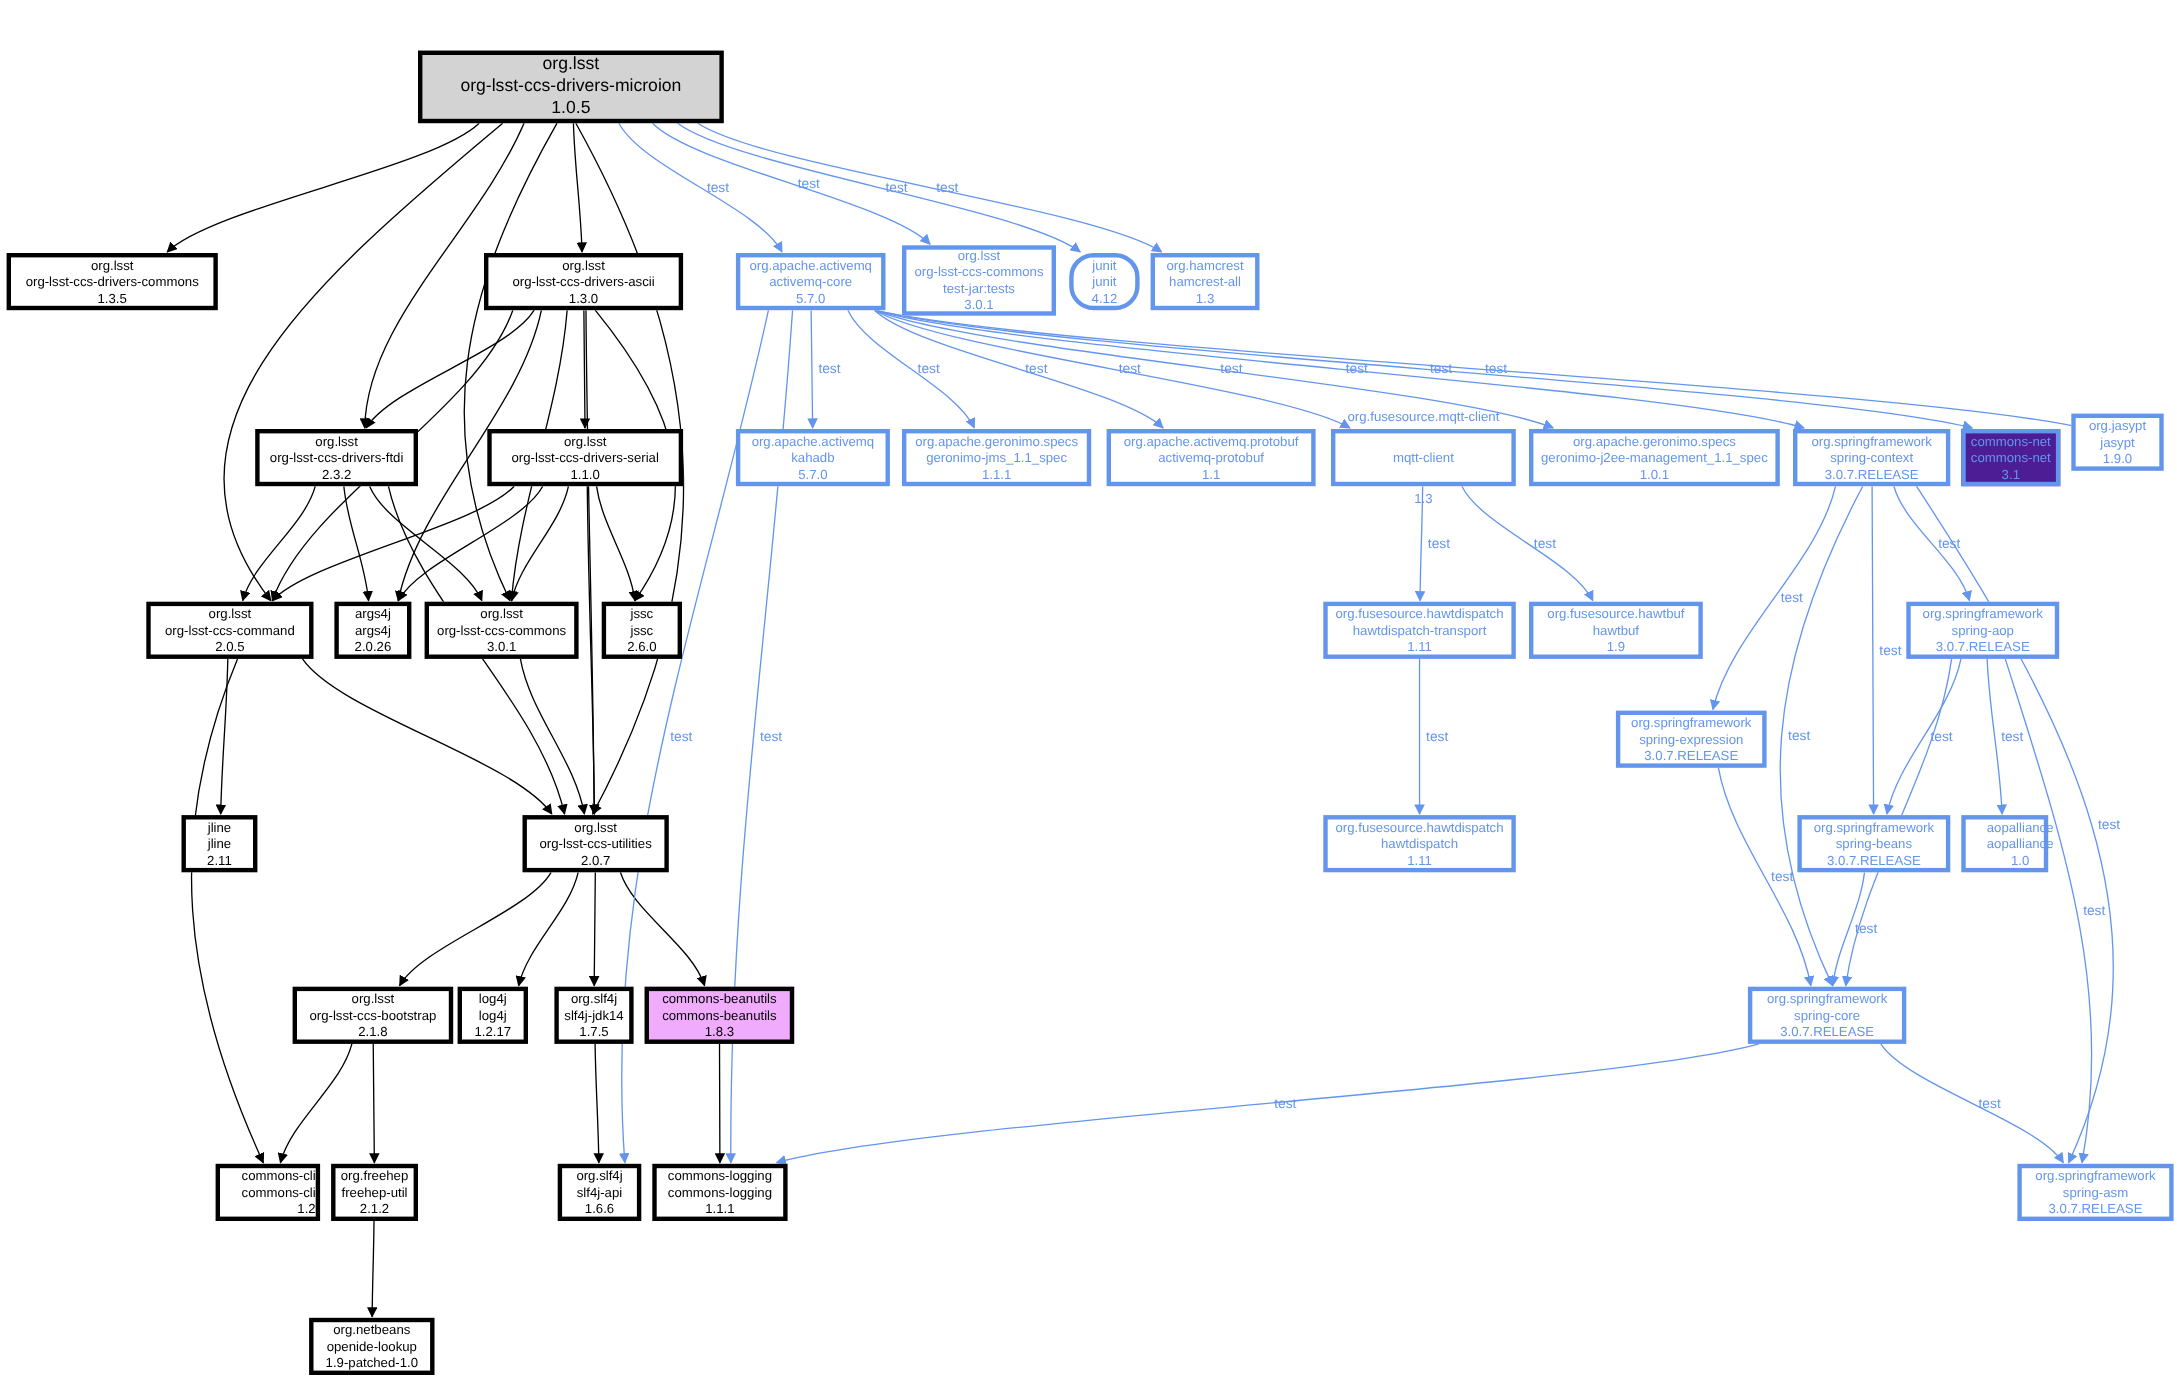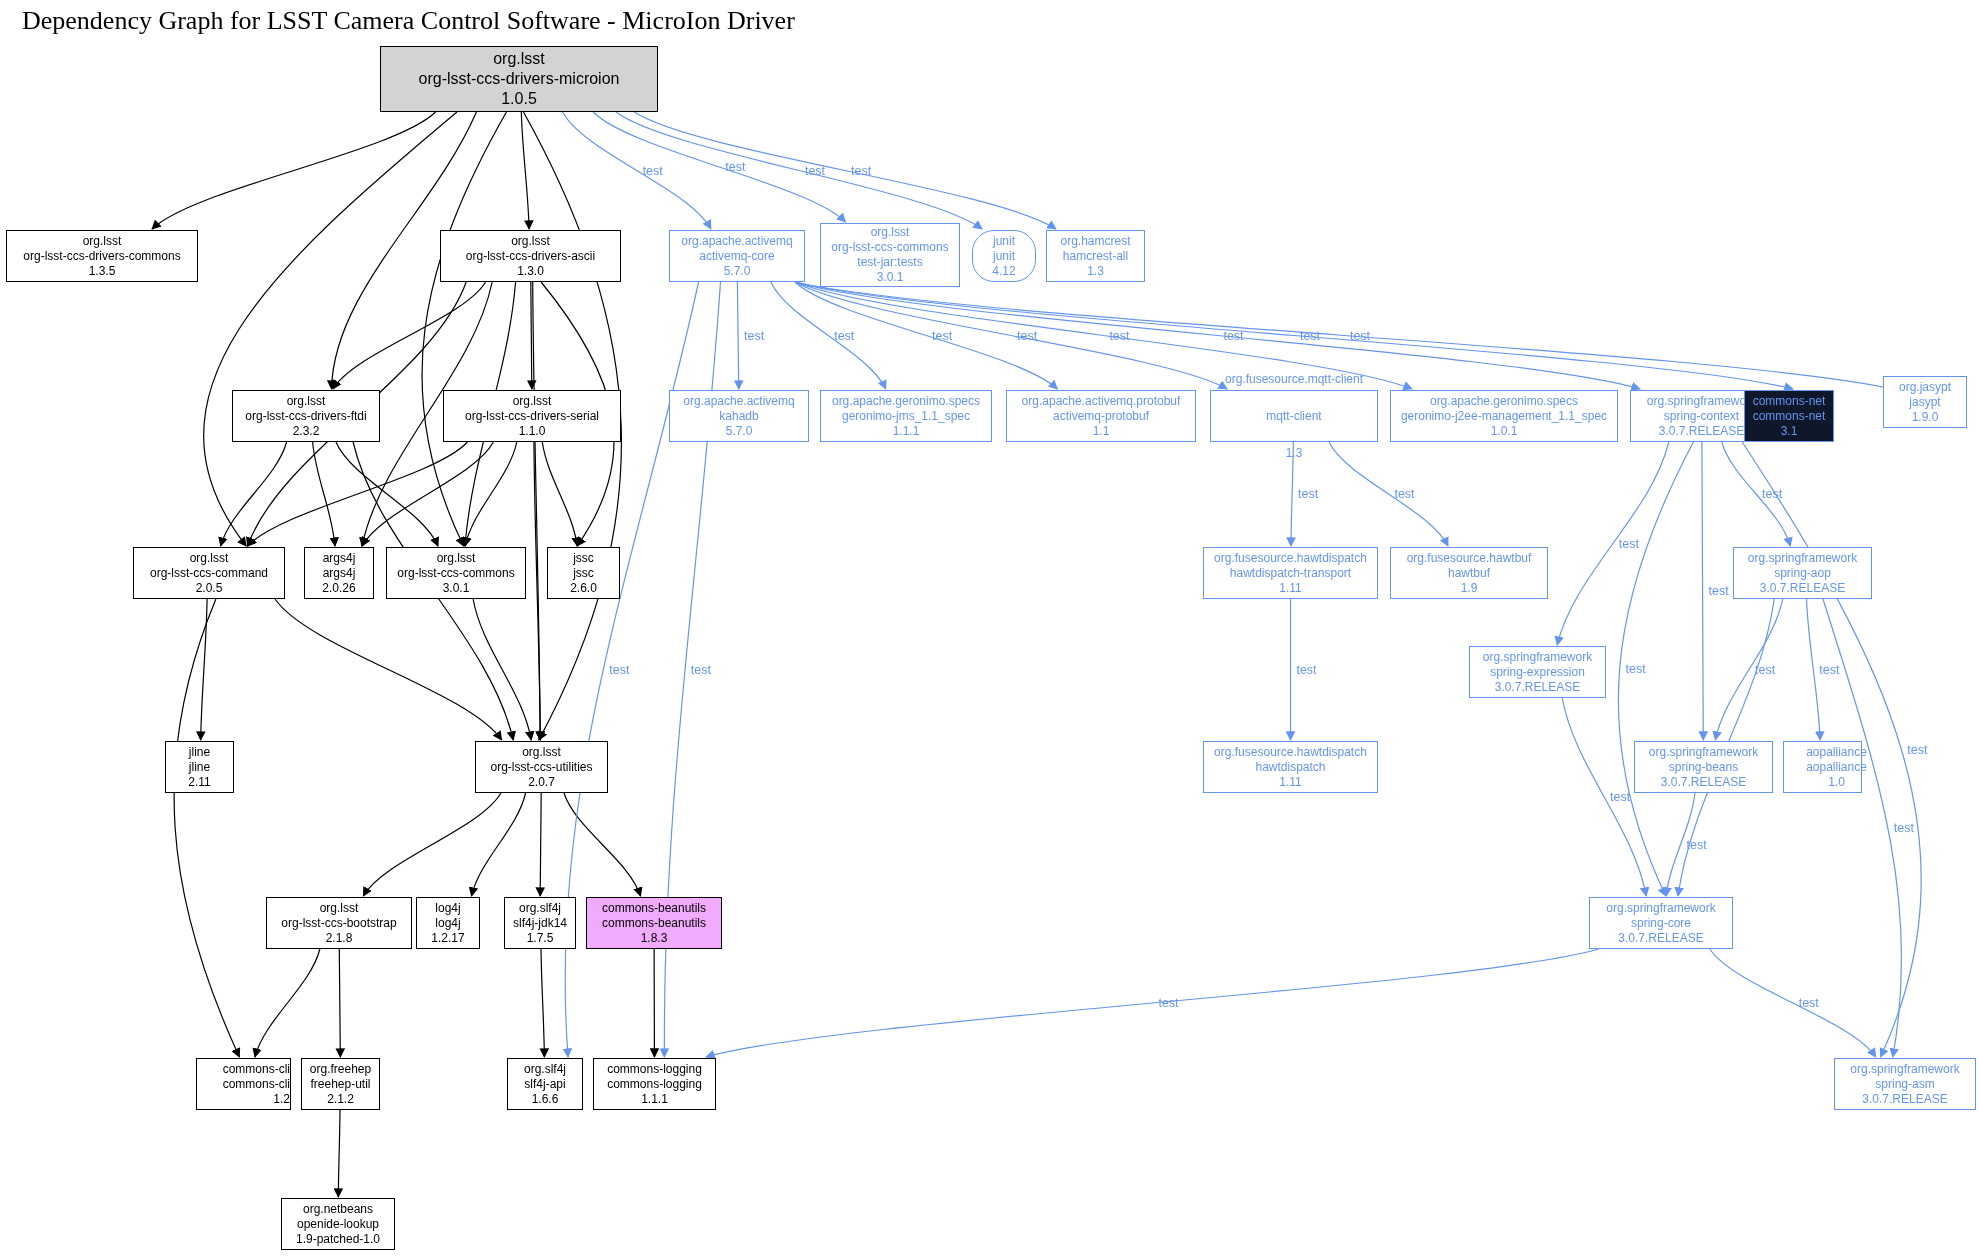--- a/index.html
+++ b/index.html
@@ -12,36 +12,35 @@
   }
   .graph-title {
     position:absolute; left:22px; top:6px;
     font-family:"Liberation Serif", serif;
     font-size:26px; color:#000;
     white-space:nowrap;
   }
   #edges { position:absolute; left:0; top:0; pointer-events:none; }
   .node {
     position:absolute; box-sizing:border-box;
-    border:1px solid #404040; background:#fff;
+    border:4px solid #404040; background:#fff;
     display:flex; flex-direction:column; justify-content:center; align-items:center;
     text-align:center; font-size:12px; line-height:15px;
     white-space:nowrap; color:#000;
   }
   .node.root { font-size:16px; line-height:20px; }
   .edge-label {
     font-family:"Liberation Sans", sans-serif;
     font-size:12.5px;
   }
 </style>
 </head>
 <body>
 
 <div id="canvas">
-  <div class="graph-title">Dependency Graph for LSST Camera Control Software - MicroIon Driver</div>
 
 <svg id="edges" width="1979" height="1256">
       <defs>
         <marker id="arrow-compile" viewBox="0 0 10 10" refX="9" refY="5" markerWidth="8" markerHeight="8" orient="auto">
           <path d="M0,0 L10,5 L0,10 z" fill="#000000"></path>
         </marker>
         <marker id="arrow-test" viewBox="0 0 10 10" refX="9" refY="5" markerWidth="8" markerHeight="8" orient="auto">
           <path d="M0,0 L10,5 L0,10 z" fill="#6495ed"></path>
         </marker>
       </defs>
@@ -210,21 +209,21 @@
     <div class="node test" style="left: 1390px; top: 390px; width: 228px; height: 52px; background: rgb(255, 255, 255); border-color: rgb(100, 149, 237); color: rgb(100, 149, 237);">
       <div class="node-line">org.apache.geronimo.specs</div>
       <div class="node-line">geronimo-j2ee-management_1.1_spec</div>
       <div class="node-line">1.0.1</div>
     </div>
     <div class="node test" style="left: 1630px; top: 390px; width: 143px; height: 52px; background: rgb(255, 255, 255); border-color: rgb(100, 149, 237); color: rgb(100, 149, 237);">
       <div class="node-line">org.springframework</div>
       <div class="node-line">spring-context</div>
       <div class="node-line">3.0.7.RELEASE</div>
     </div>
-    <div class="node test" style="left: 1744px; top: 390px; width: 90px; height: 52px; background: #0f172a; border-color: rgb(100, 149, 237); color: rgb(100, 149, 237);">
+    <div class="node test" style="left: 1783px; top: 390px; width: 90px; height: 52px; background: #4c1d95; border-color: rgb(100, 149, 237); color: rgb(100, 149, 237);">
       <div class="node-line">commons-net</div>
       <div class="node-line">commons-net</div>
       <div class="node-line">3.1</div>
     </div>
     <div class="node test" style="left: 1883px; top: 376px; width: 84px; height: 52px; background: rgb(255, 255, 255); border-color: rgb(100, 149, 237); color: rgb(100, 149, 237);">
       <div class="node-line">org.jasypt</div>
       <div class="node-line">jasypt</div>
       <div class="node-line">1.9.0</div>
     </div>
     <div class="node compile" style="left: 133px; top: 547px; width: 152px; height: 52px; background: rgb(255, 255, 255); border-color: rgb(0, 0, 0); color: rgb(0, 0, 0);">

